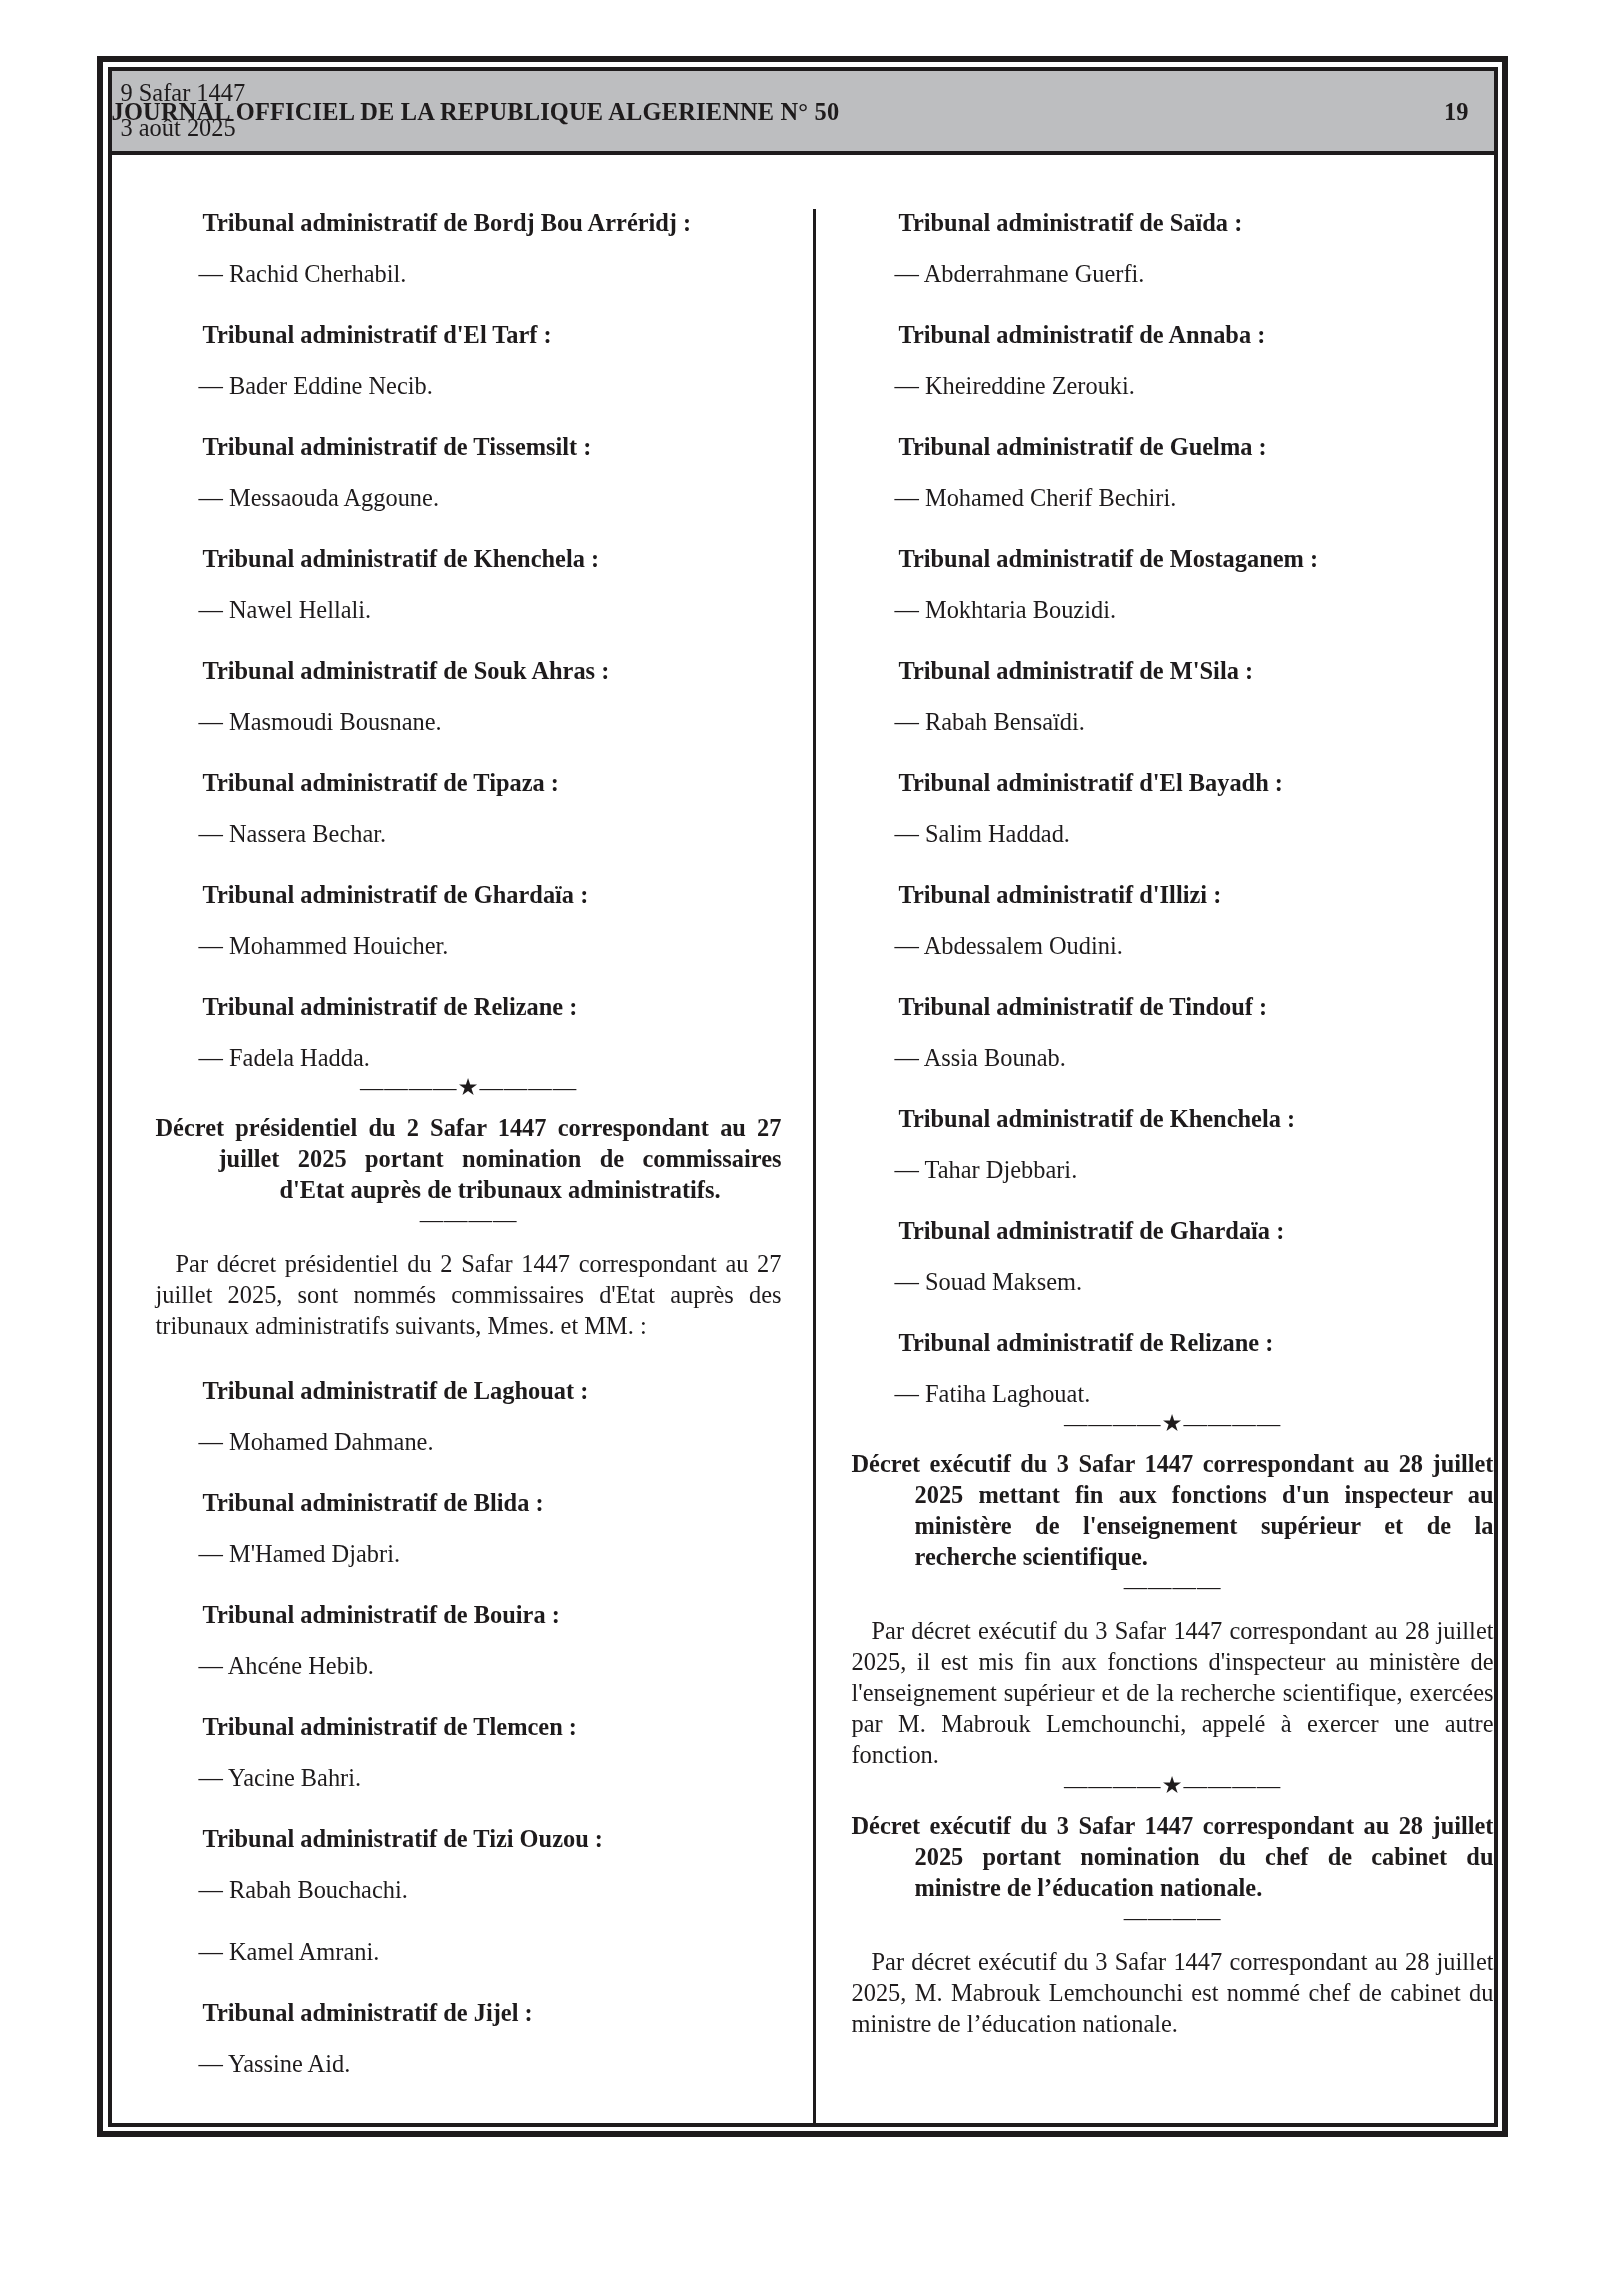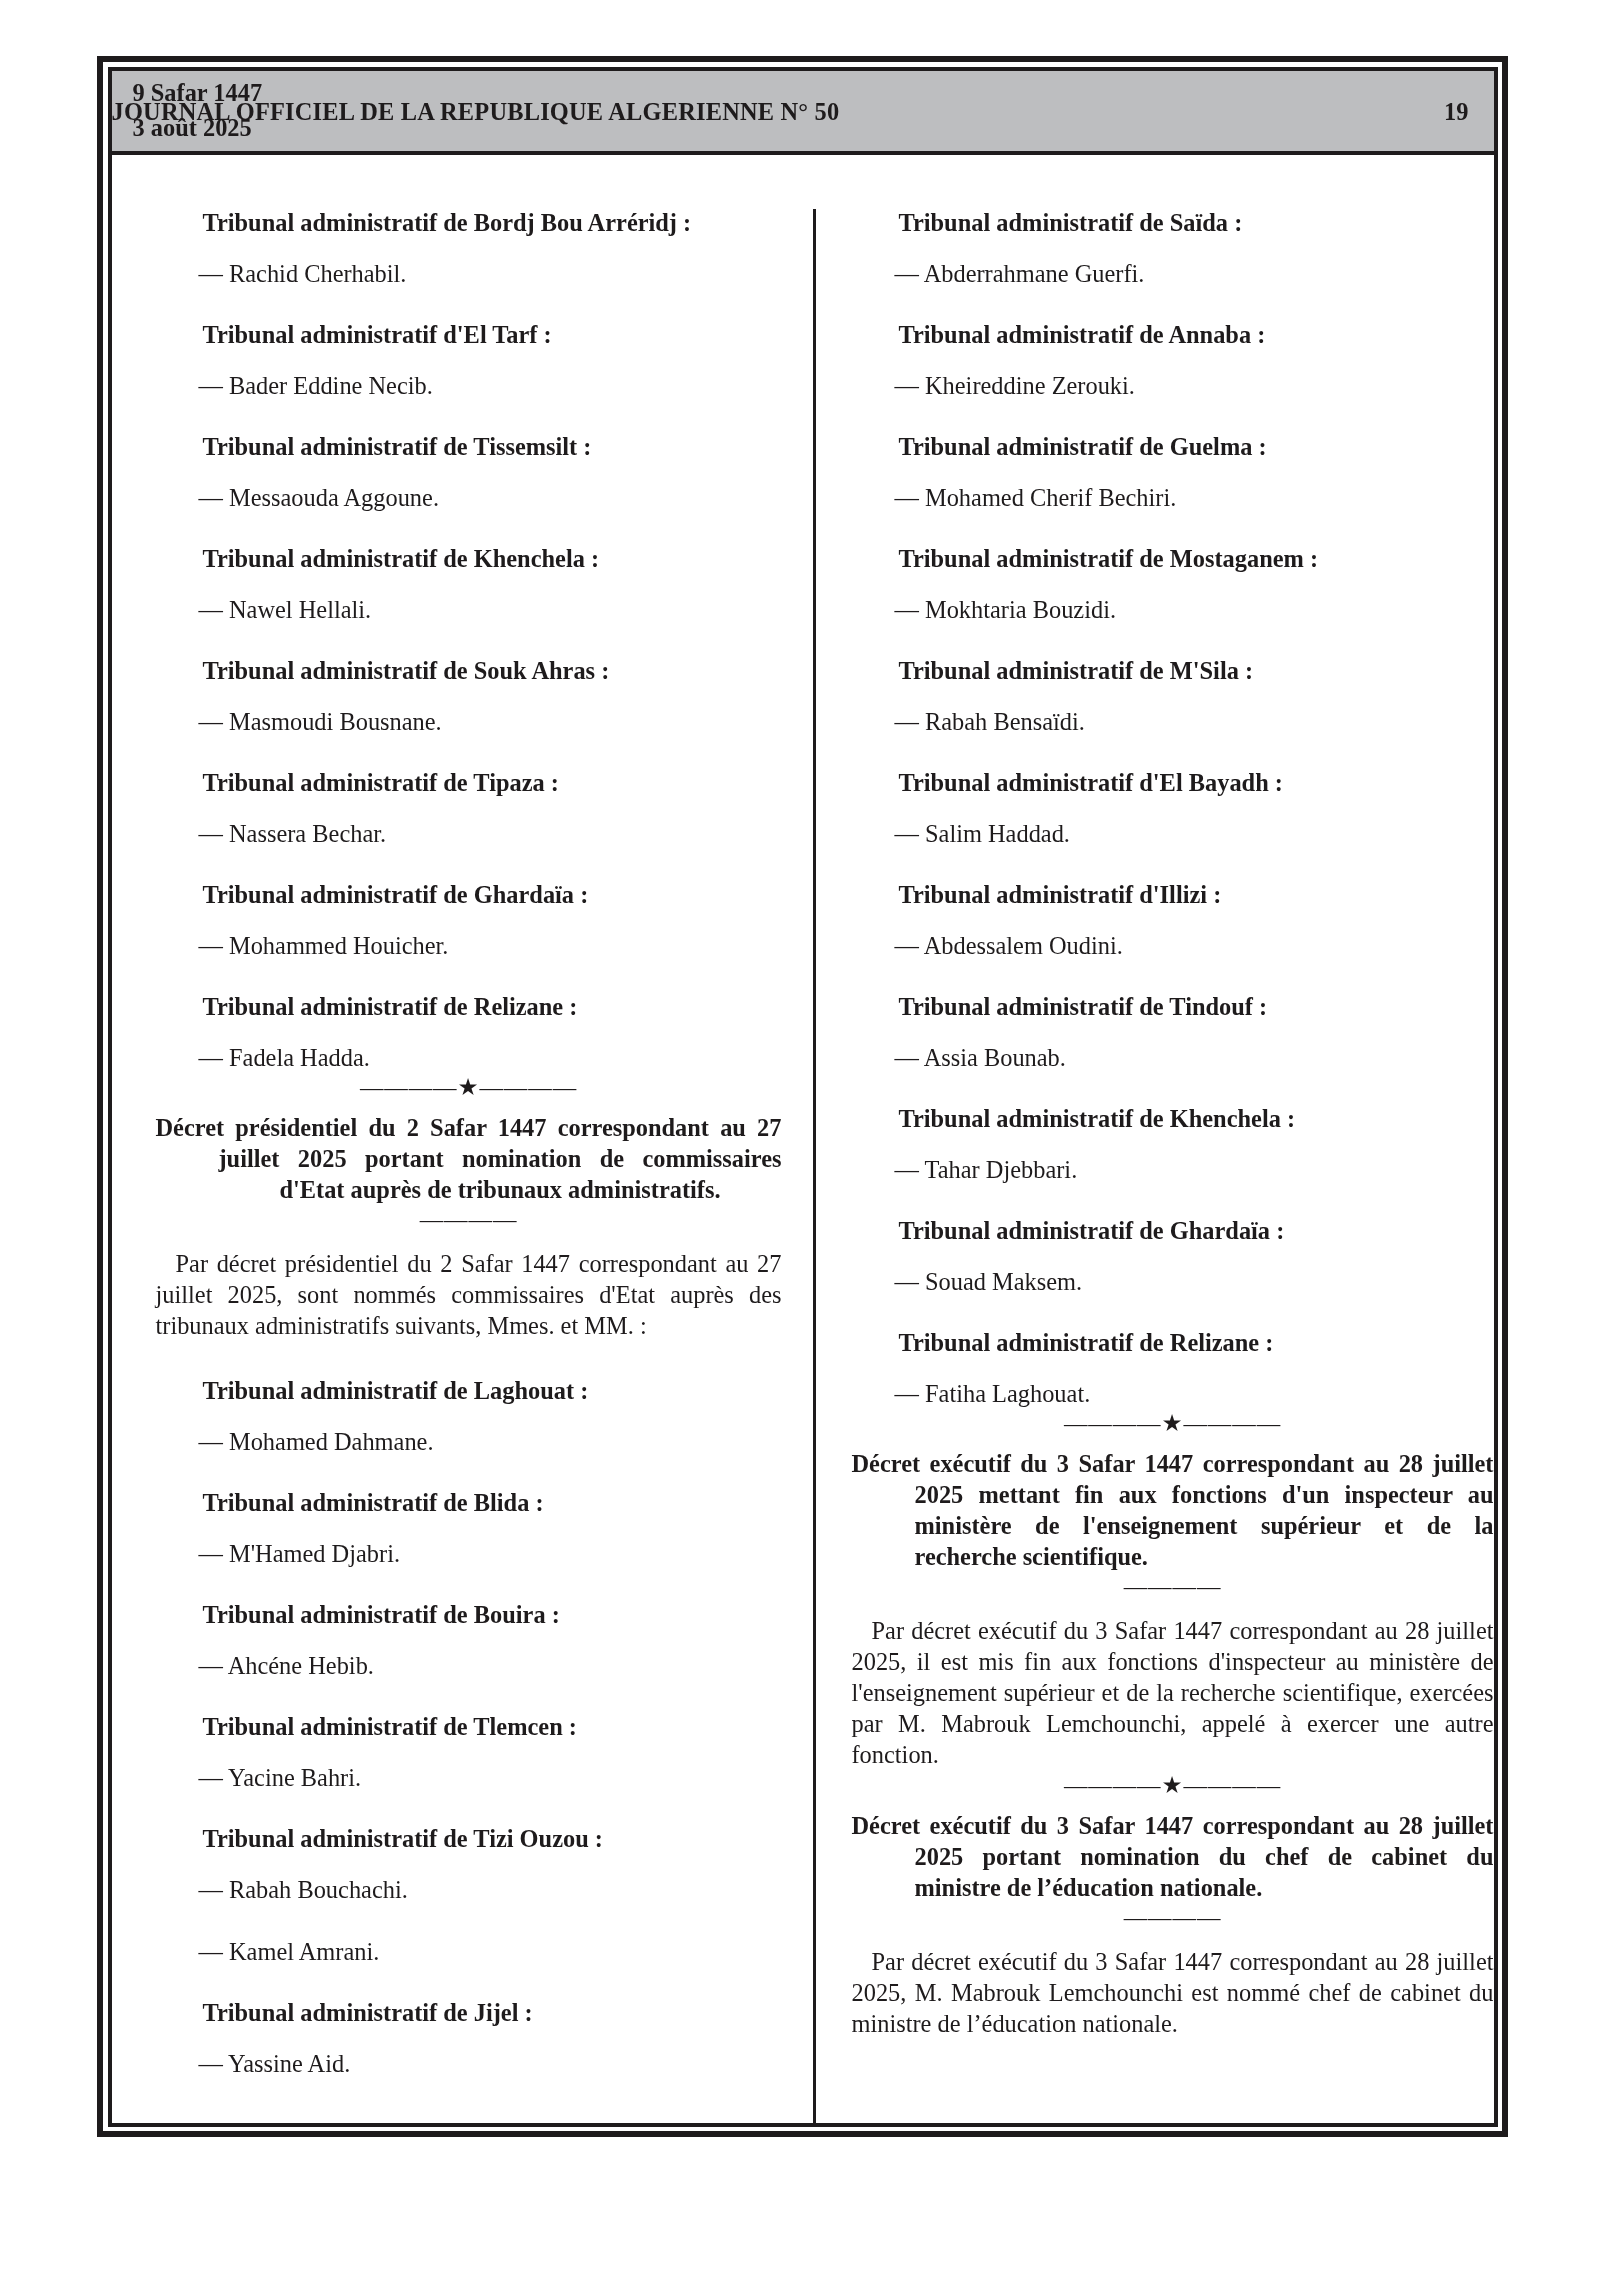--- a/index.html
+++ b/index.html
@@ -6,21 +6,21 @@
   body { width: 1615px; height: 2285px; position: relative; overflow: hidden;
          font-family: "Liberation Serif", "DejaVu Serif", serif; color: #1e1b1c; }
 
   .outer-frame { position: absolute; left: 97px; top: 56px; width: 1411px; height: 2081px;
                  border: 6.3px solid #1e1b1c; box-sizing: border-box; }
   .inner-frame { position: absolute; left: 4.5px; top: 4.5px; right: 4.5px; bottom: 4.5px;
                  border: 4.5px solid #1e1b1c; box-sizing: border-box; }
 
   .header { position: absolute; left: 0; top: 0; right: 0; height: 84px;
             background: #bdbec0; border-bottom: 4.5px solid #1e1b1c; box-sizing: border-box; }
-  .header .hijri, .header .greg { position: absolute; left: 21px; font-weight: bold; font-size: 24.4px; }
+  .header .hijri, .header .greg { position: absolute; left: 9px; font-weight: normal; font-size: 24.4px; }
   .header .hijri { top: 8.1px; }
   .header .greg { top: 43px; }
   .header .title { position: absolute; left: 0; right: 0; top: 27px; 
                    font-weight: bold; font-size: 24.4px; letter-spacing: 0.2px; }
   .header .page { position: absolute; right: 25px; top: 27px; font-weight: bold; font-size: 24.4px; }
 
   .col-divider { position: absolute; left: 701px; top: 138px; width: 3.6px; height: 1918px; background: #1e1b1c; }
 
   .column { position: absolute; top: 127px; font-size: 24.4px; line-height: 31px; }
   .col-left { left: 44px; width: 626px; }

